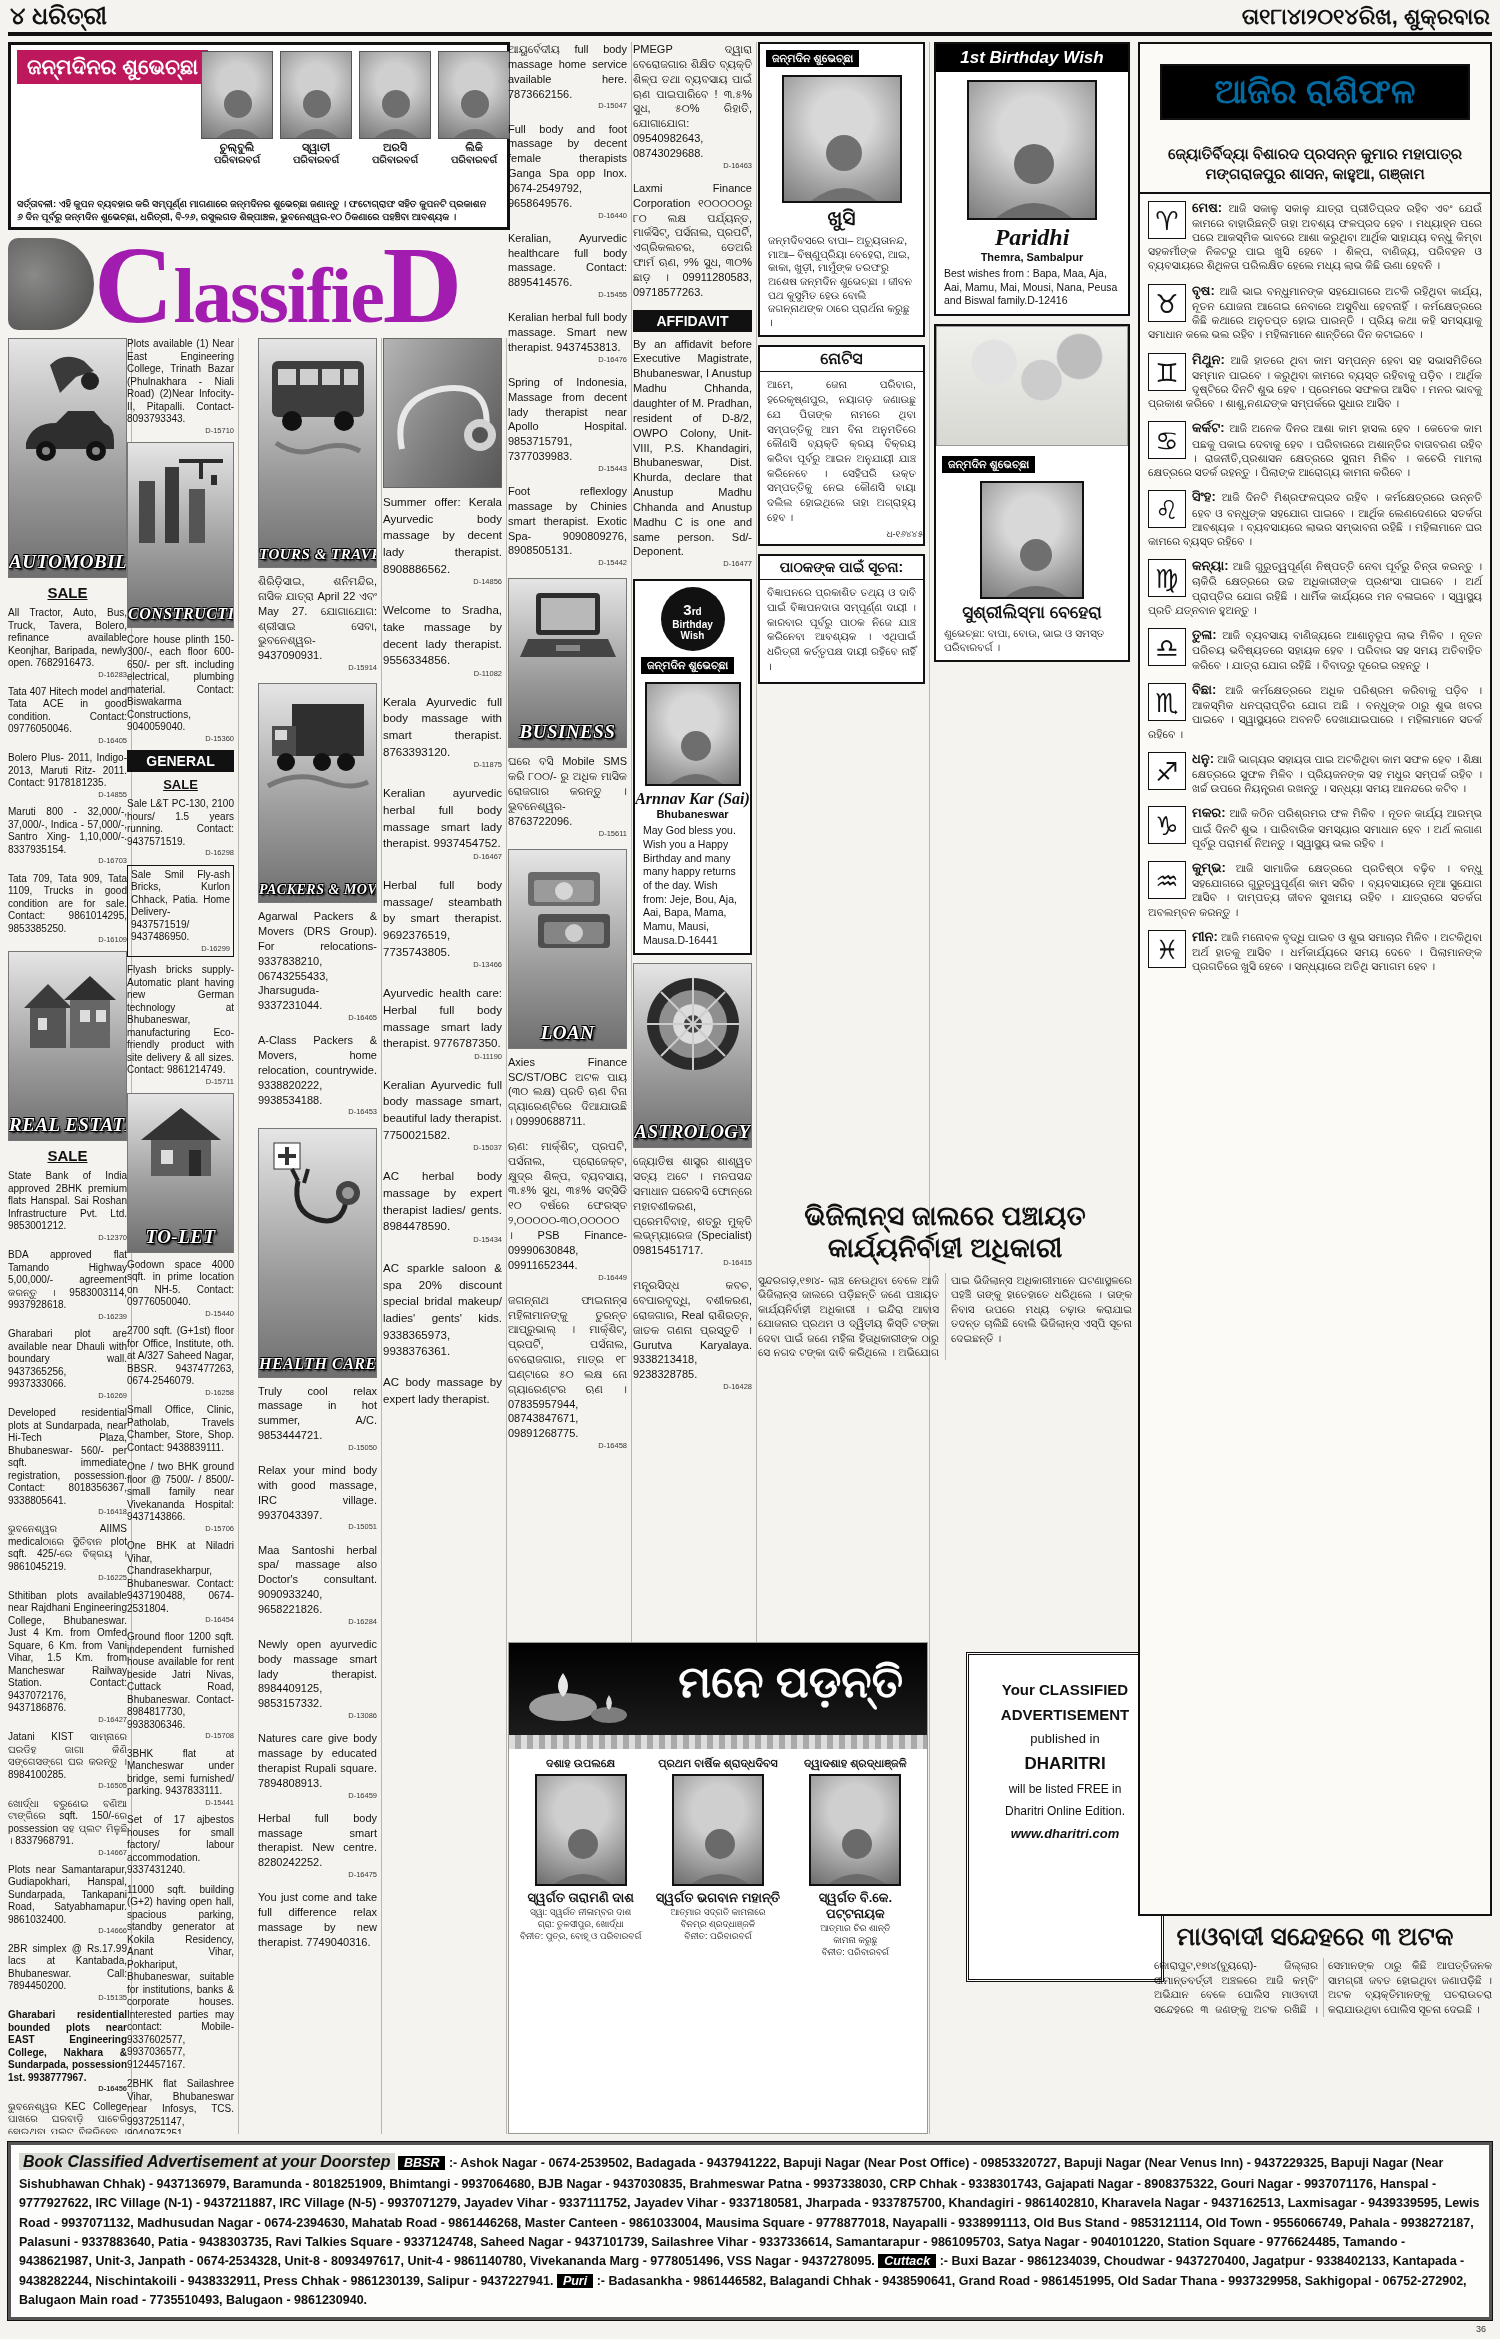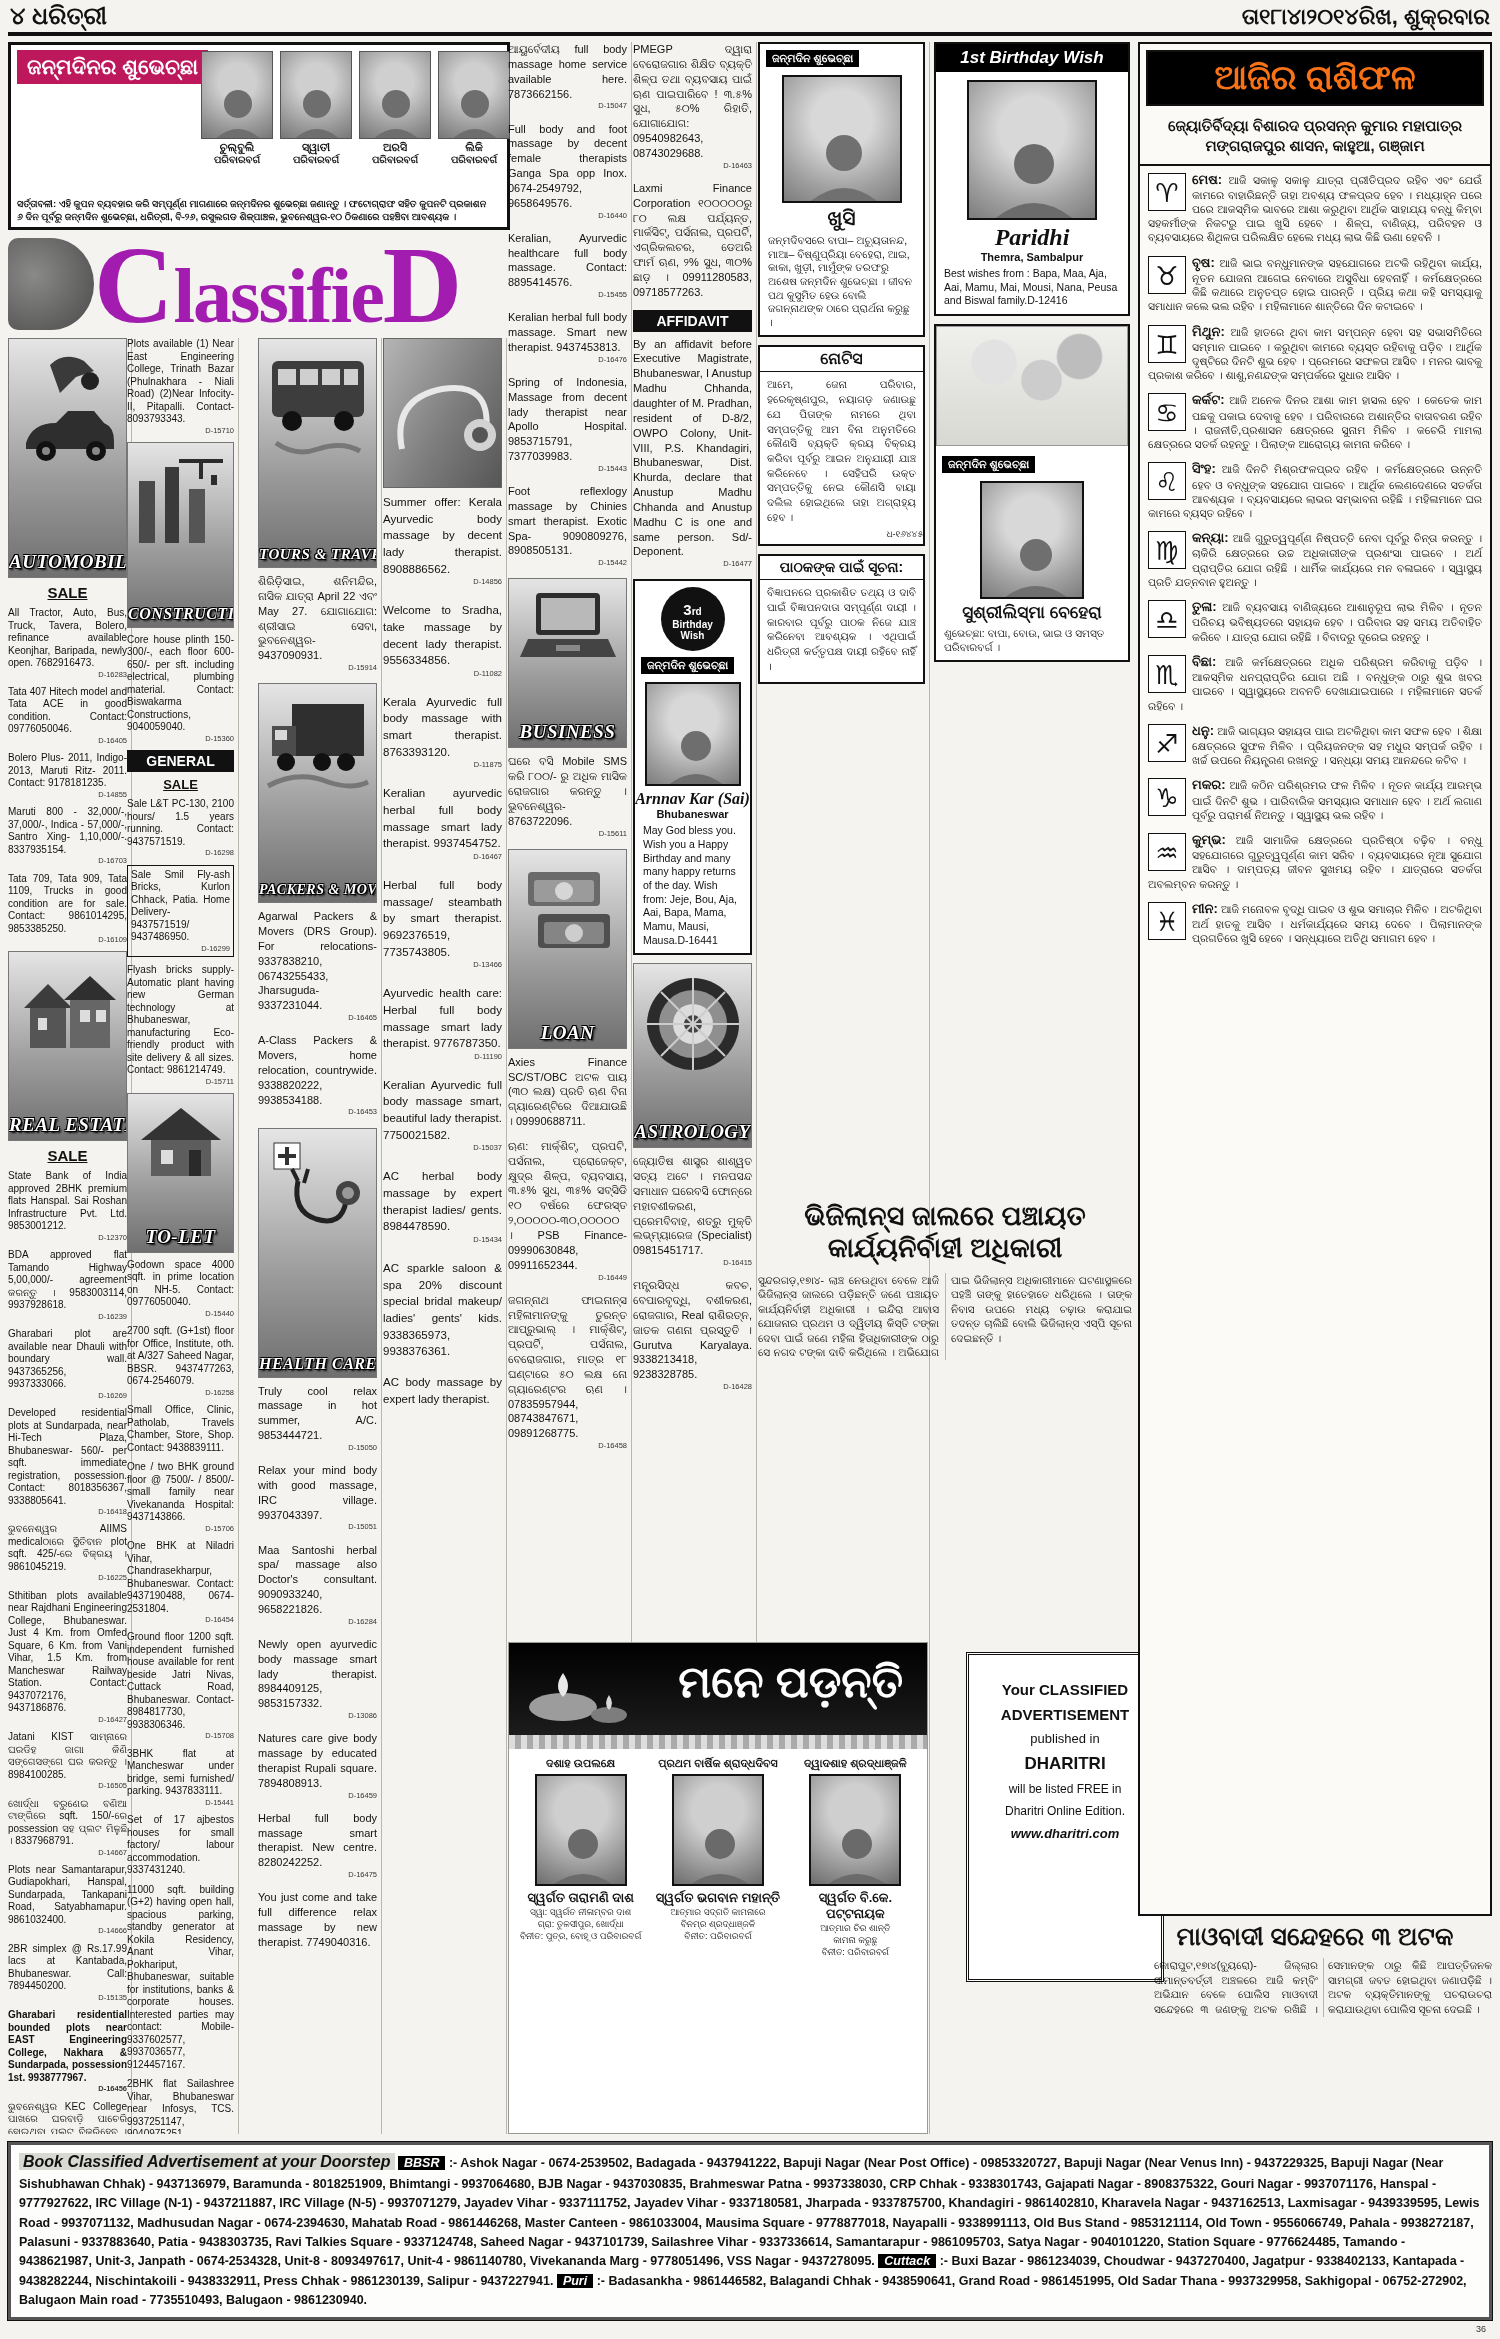--- a/index.html
+++ b/index.html
@@ -50,21 +50,21 @@
   .sale-hdr { text-align:center; font-weight:bold; font-size:15px; text-decoration:underline; margin:3px 0 6px; }
   .black-hdr { background:#111; color:#fff; text-align:center; font-weight:bold; font-size:14px; padding:3px 0; margin:2px 0 5px; }
 
   .banner { position:relative; width:100%; background:linear-gradient(#e5e5e5,#9a9a9a 60%,#6f6f6f); border:1px solid #777; margin-bottom:6px; overflow:hidden; }
   .banner-label { position:absolute; left:0; right:0; bottom:4px; text-align:center; font-family:"Liberation Serif","DejaVu Serif",serif; font-weight:bold; font-style:italic; color:#fff; font-size:19px;
     text-shadow:-1px -1px 0 #000,1px -1px 0 #000,-1px 1px 0 #000,1px 1px 0 #000, 2px 2px 2px #000; letter-spacing:.5px; white-space:nowrap; }
   .banner svg { display:block; margin:8px auto 26px; }
 
   
   .rashifal { left:1138px; top:42px; width:354px; height:1874px; border:2px solid #111; background:#fbfaf7; overflow:hidden; }
-  .rf-title { margin:6px; border:2px solid #111; background:#000; color:#f97316; text-align:center; font-size:34px; font-weight:bold; padding:6px 0; }
+  .rf-title { margin:20px; border:2px solid #111; background:#000; color:#0369a1; text-align:center; font-size:34px; font-weight:bold; padding:6px 0; }
   .rf-sub { text-align:center; font-weight:bold; font-size:15px; line-height:1.35; border-bottom:2px solid #111; padding:4px 6px 7px; }
   .sign { padding:5px 8px 4px; font-size:10.8px; line-height:1.32; text-align:justify; }
   .sign-icon { float:left; width:38px; height:38px; border:1.5px solid #111; margin:2px 6px 2px 0; text-align:center; font-size:26px; line-height:38px; background:#fff; }
   .sign-name { font-weight:bold; font-size:13px; }
 
   
   .bday-box { border:2.5px solid #111; background:#fff; margin-bottom:8px; overflow:hidden; }
   .bday-hdr { background:#000; color:#fff; text-align:center; font-weight:bold; font-style:italic; font-size:17px; padding:4px 0; }
   .bday-photo { width:120px; height:128px; margin:8px auto 4px; border:2px solid #111; background:radial-gradient(circle at 50% 35%, #d8d8d8 0 30%, #a0a0a0 70%, #7c7c7c); position:relative; overflow:hidden; }
   .bday-photo svg { position:absolute; left:10px; bottom:-4px; }

